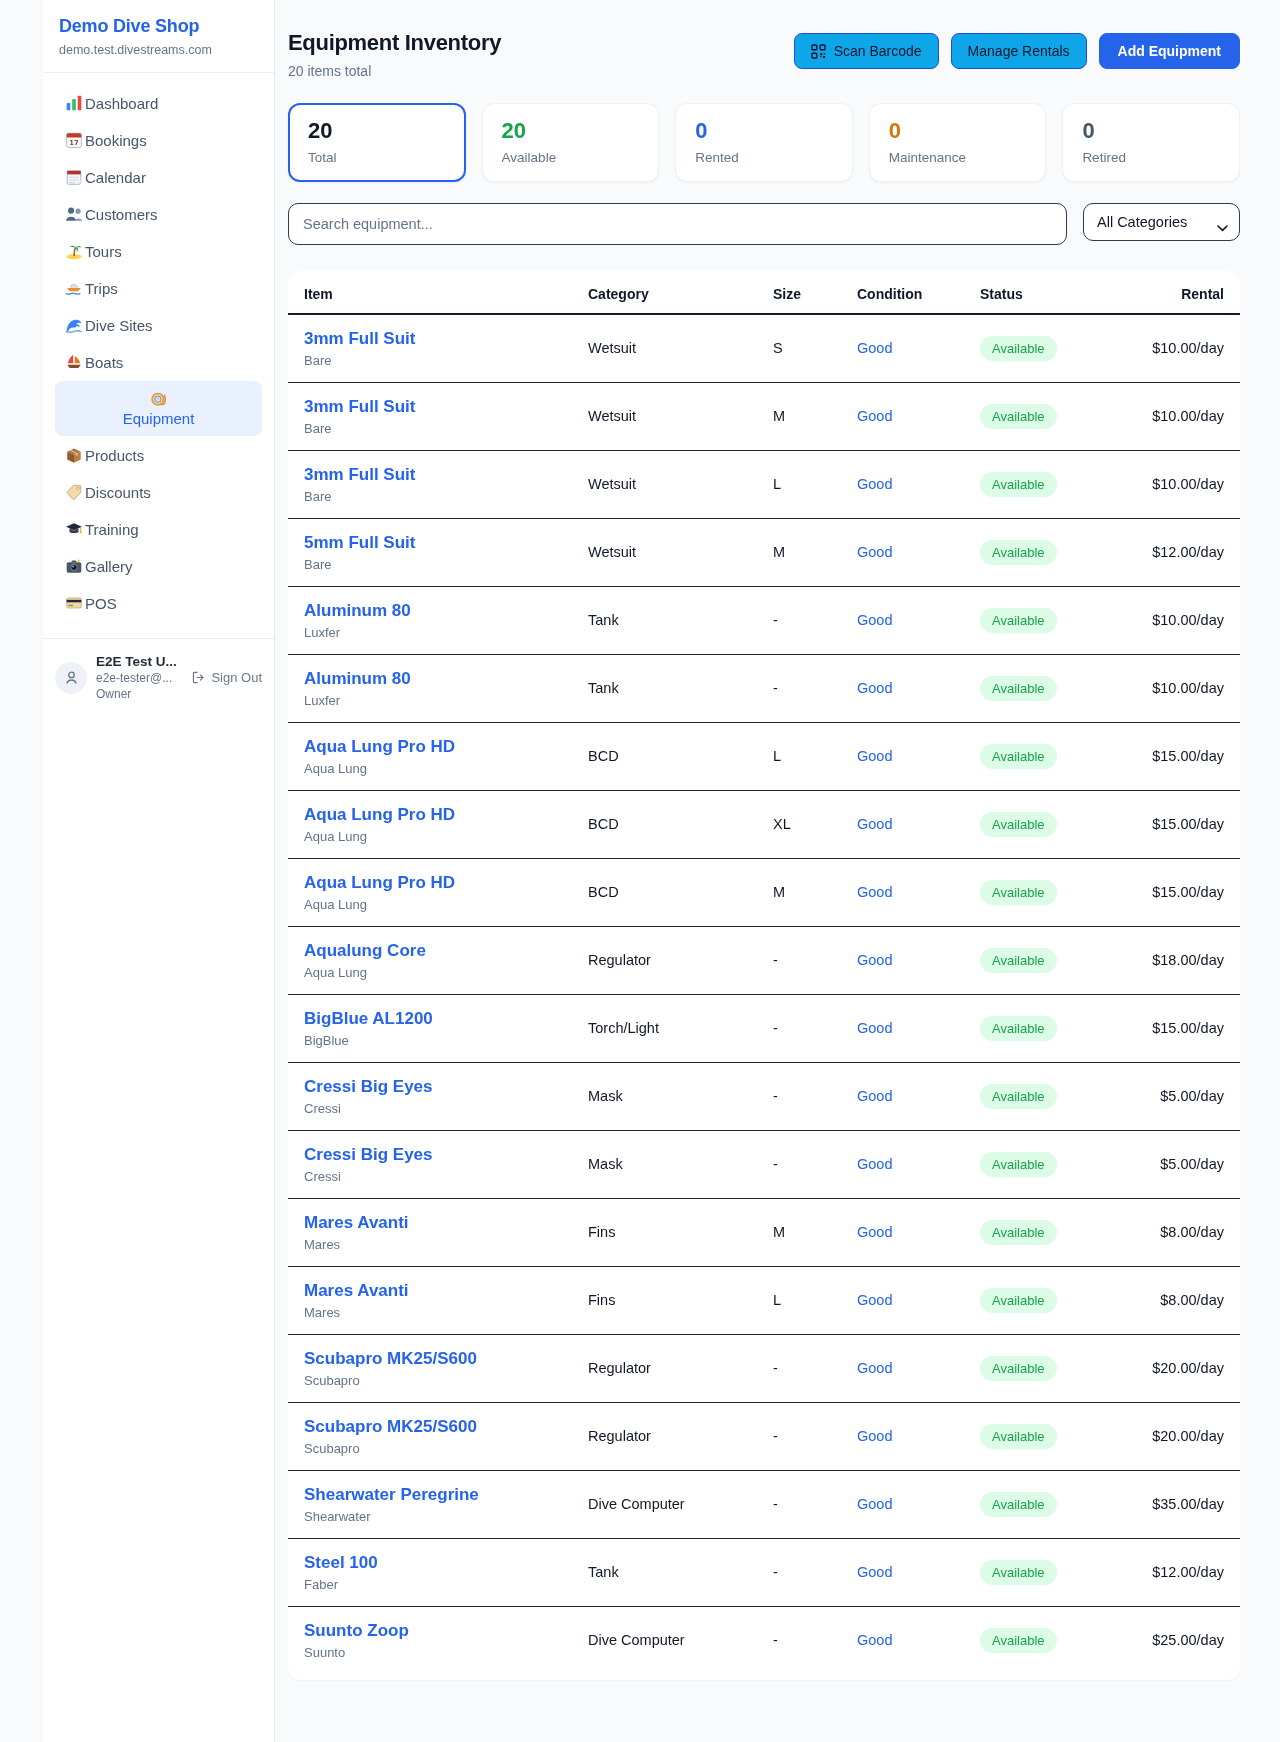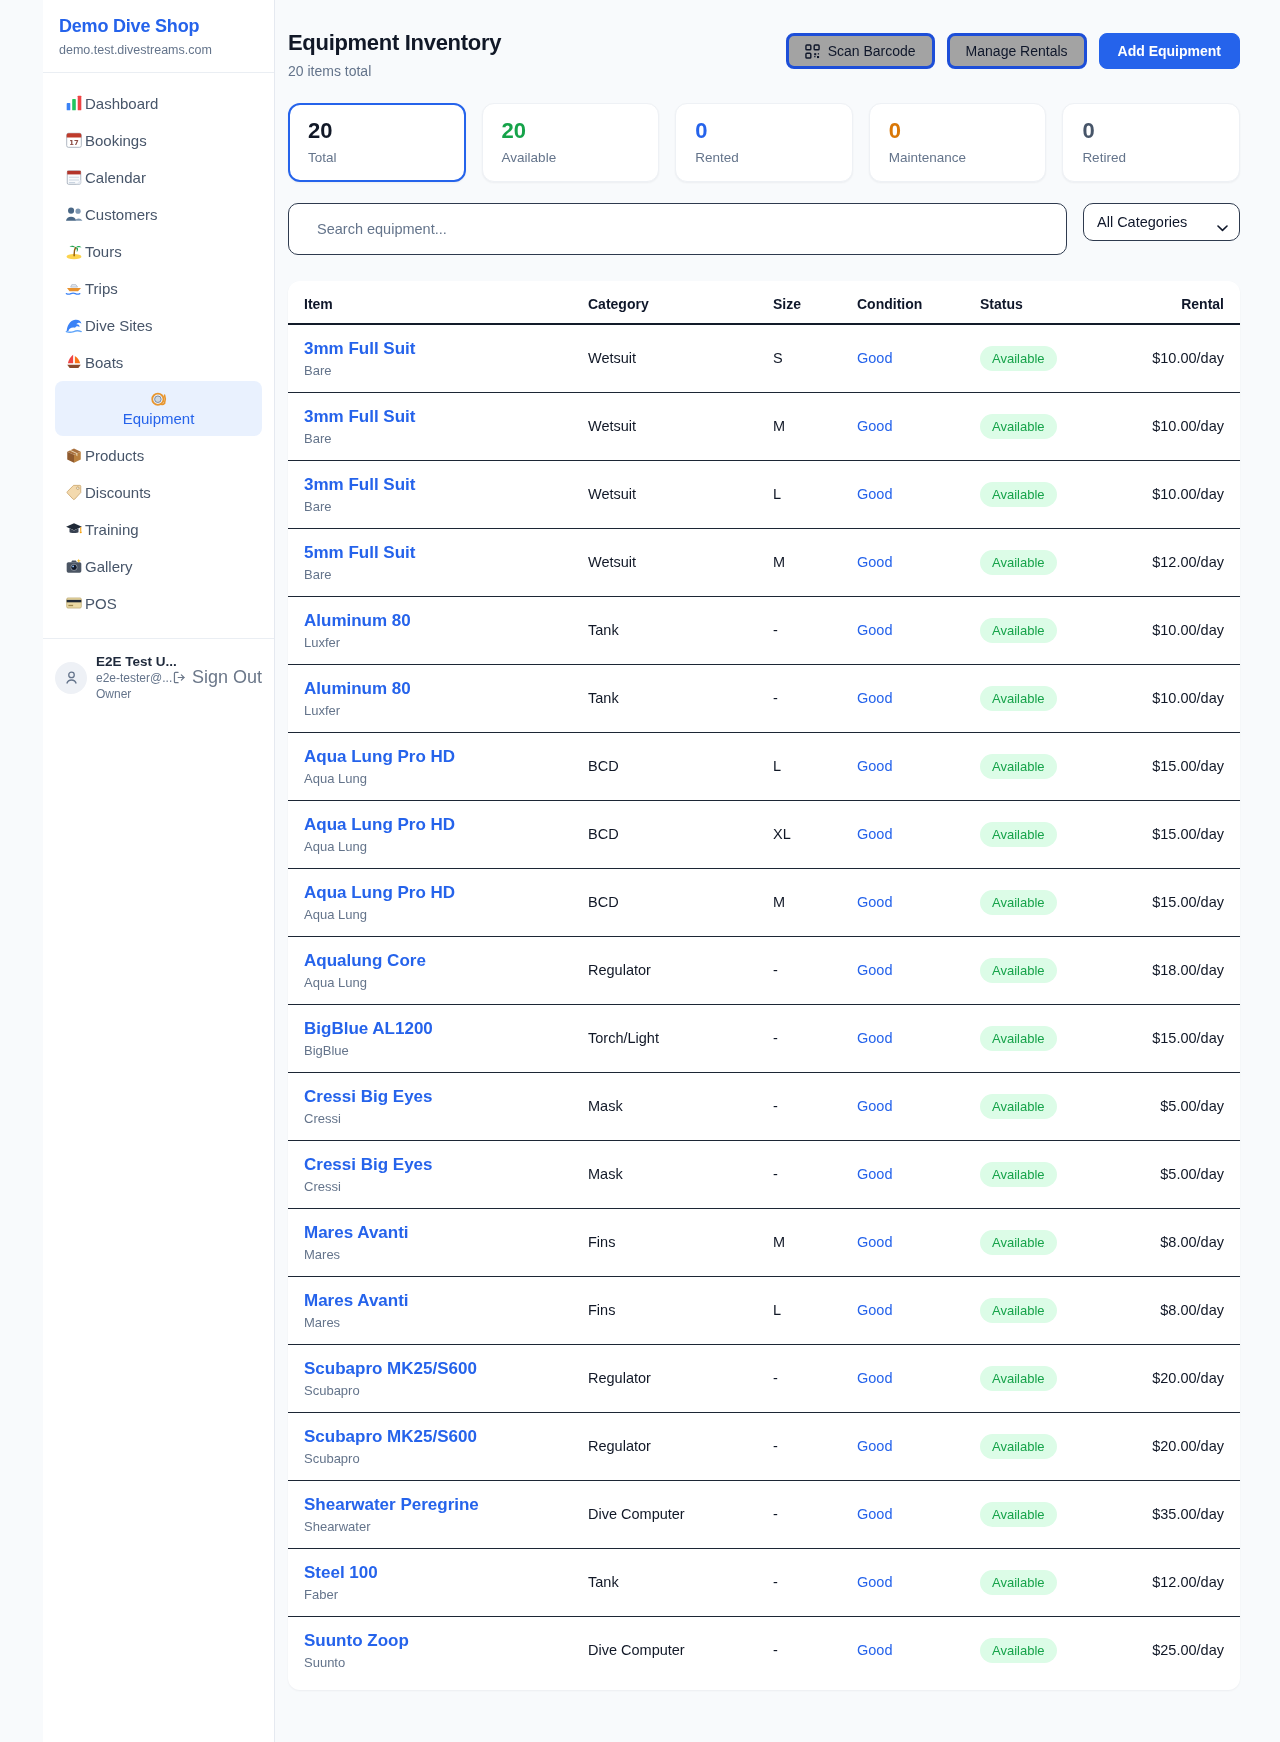--- a/index.html
+++ b/index.html
@@ -33,49 +33,49 @@
     padding: 15px 12px; display: flex; align-items: center; gap: 9px;
   }
   .avatar {
     width: 32px; height: 32px; border-radius: 50%; background: #eef1f6;
     display: flex; align-items: center; justify-content: center; flex: none;
   }
   .user-meta { flex: 1; min-width: 0; }
   .user-name  { font-weight: 700; font-size: 13.5px; color: #1e293b; white-space: nowrap; }
   .user-email { font-size: 12px; color: #64748b; margin-top: 2px; white-space: nowrap; }
   .user-role  { font-size: 12px; color: #64748b; margin-top: 2px; }
-  .signout { display: flex; align-items: center; gap: 5px; color: #6b7789; font-size: 18px; white-space: nowrap; cursor: pointer; }
+  .signout { display: flex; align-items: center; gap: 5px; color: #6b7789; font-size: 13px; white-space: nowrap; cursor: pointer; }
   
   .main { margin-left: 232px; padding: 30px 40px 0 56px; }
   .page-header { display: flex; justify-content: space-between; align-items: flex-start; }
   .page-title { font-size: 22px; font-weight: 700; color: #111827; letter-spacing: -0.3px; }
   .page-sub { font-size: 14px; color: #64748b; margin-top: 7px; }
   .hdr-buttons { display: flex; gap: 12px; padding-top: 3px; }
   .btn {
     height: 36px; display: inline-flex; align-items: center; gap: 8px;
     padding: 14px 16px; border-radius: 8px; font-size: 14px; font-weight: 500;
-    background: #a3a3a3; border: 3px solid #1d4ed8; color: #0f172a; cursor: pointer;
+    background: #0ea5e9; border: 1px solid #1d4ed8; color: #0f172a; cursor: pointer;
     font-family: inherit;
   }
   .btn-primary { background: #2563eb; border: 1px solid #2563eb; color: #fff; font-weight: 600; padding: 0 18px; }
   
   .stats { display: flex; gap: 16px; margin-top: 24px; }
   .stat {
     flex: 1; background: #fff; border-radius: 12px; padding: 14px 19px;
     border: 1px solid #eef1f5; height: 79px;
     box-shadow: 0 1px 2px rgba(15,23,42,.05); cursor: pointer;
   }
   .stat.selected { border: 2px solid #2563eb; padding: 13px 18px; }
   .stat-value { font-size: 22px; font-weight: 700; }
   .stat-label { font-size: 13.5px; color: #64748b; margin-top: 6px; }
   
   .filter-row { display: flex; gap: 16px; margin-top: 21px; }
   .search {
-    flex: 1; height: 52px; border: 1px solid #2e3a4e; border-radius: 10px;
-    padding: 0 28px; font-size: 14.5px; background: #fff; color: #0f172a;
+    flex: 1; height: 42px; border: 1px solid #2e3a4e; border-radius: 10px;
+    padding: 0 14px; font-size: 14.5px; background: #fff; color: #0f172a;
     font-family: inherit; outline: none;
   }
   .search::placeholder { color: #64748b; }
   .select-wrap { position: relative; width: 157px; flex: none; }
   .select-wrap select {
     width: 100%; height: 38px; border: 1px solid #2e3a4e; border-radius: 10px;
     background: #fff; font-size: 14.5px; padding: 0 30px 0 13px;
     appearance: none; -webkit-appearance: none; color: #0f172a; font-family: inherit; outline: none;
   }
   .chevron { position: absolute; right: 12px; top: 15px; pointer-events: none; }

